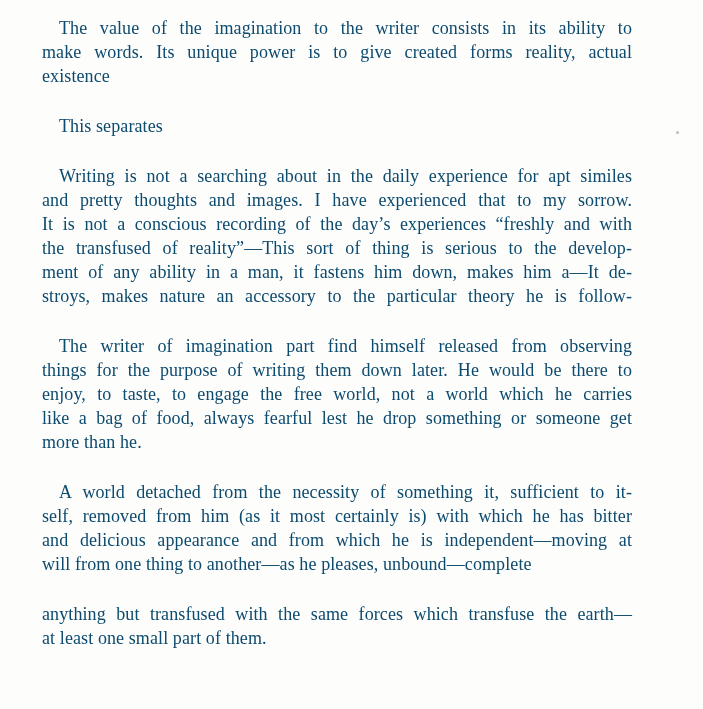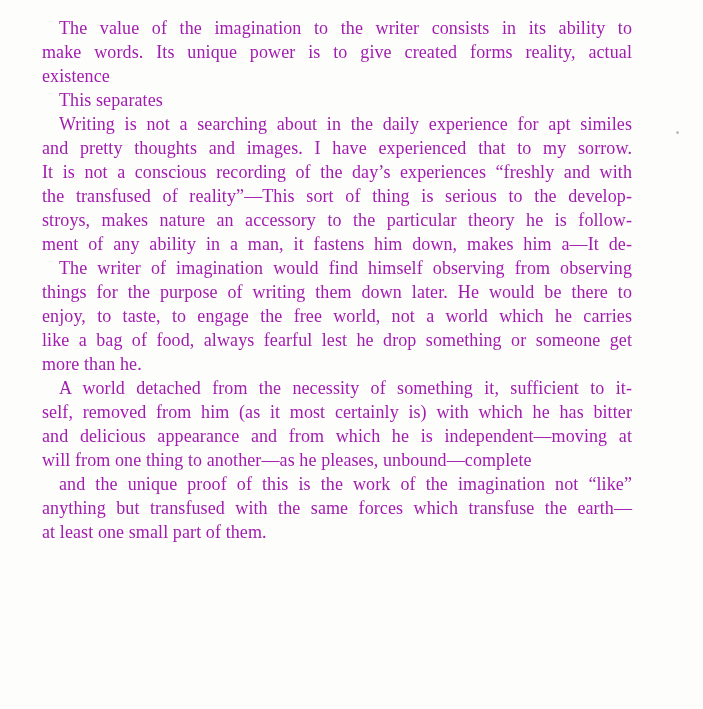--- a/index.html
+++ b/index.html
@@ -15,20 +15,21 @@
     background: #fdfdfc;
     font-family: "Liberation Serif", "DejaVu Serif", serif;
     color: #161616;
   }
   .page-text {
     padding: 16px 71px 0 42px;
     font-size: 18px;
     line-height: 24px;
   }
   .paragraph + .paragraph {
+    margin-top: 26px;
   }
   .line {
     text-align: justify;
     text-align-last: justify;
     white-space: normal;
     letter-spacing: 0.1px;
   }
   .line.first {
     text-indent: 17px;
   }
@@ -41,51 +42,50 @@
     height: 3px;
     border-radius: 50%;
     background: #bdbdbd;
     left: 676px;
     top: 131px;
   }
 </style>
 </head>
 <body style="background: rgb(253, 253, 252);">
 
-<div class="scanned-page" style="background: rgb(253, 253, 252); color: #a21caf;">
+<div class="scanned-page" style="background: rgb(253, 253, 252); color: #0c4a6e;">
   <div class="page-text">
       <div class="paragraph">
         <div class="line first">The value of the imagination to the writer consists in its ability to</div>
         <div class="line">make words. Its unique power is to give created forms reality, actual</div>
         <div class="line last">existence</div>
       </div>
       <div class="paragraph">
         <div class="line first last">This separates</div>
       </div>
       <div class="paragraph">
         <div class="line first">Writing is not a searching about in the daily experience for apt similes</div>
         <div class="line">and pretty thoughts and images. I have experienced that to my sorrow.</div>
         <div class="line">It is not a conscious recording of the day’s experiences “freshly and with</div>
         <div class="line">the transfused of reality”—This sort of thing is serious to the develop-</div>
+        <div class="line">ment of any ability in a man, it fastens him down, makes him a—It de-</div>
         <div class="line">stroys, makes nature an accessory to the particular theory he is follow-</div>
-        <div class="line">ment of any ability in a man, it fastens him down, makes him a—It de-</div>
       </div>
       <div class="paragraph">
-        <div class="line first">The writer of imagination would find himself observing from observing</div>
+        <div class="line first">The writer of imagination part find himself released from observing</div>
         <div class="line">things for the purpose of writing them down later. He would be there to</div>
         <div class="line">enjoy, to taste, to engage the free world, not a world which he carries</div>
         <div class="line">like a bag of food, always fearful lest he drop something or someone get</div>
         <div class="line last">more than he.</div>
       </div>
       <div class="paragraph">
         <div class="line first">A world detached from the necessity of something it, sufficient to it-</div>
         <div class="line">self, removed from him (as it most certainly is) with which he has bitter</div>
         <div class="line">and delicious appearance and from which he is independent—moving at</div>
         <div class="line last">will from one thing to another—as he pleases, unbound—complete</div>
       </div>
       <div class="paragraph">
-        <div class="line first">and the unique proof of this is the work of the imagination not “like”</div>
         <div class="line">anything but transfused with the same forces which transfuse the earth—</div>
         <div class="line last">at least one small part of them.</div>
       </div>
     </div>
   <div class="scan-artifact" style="background: rgb(189, 189, 189);"></div>
 </div>
 
 </body></html>

